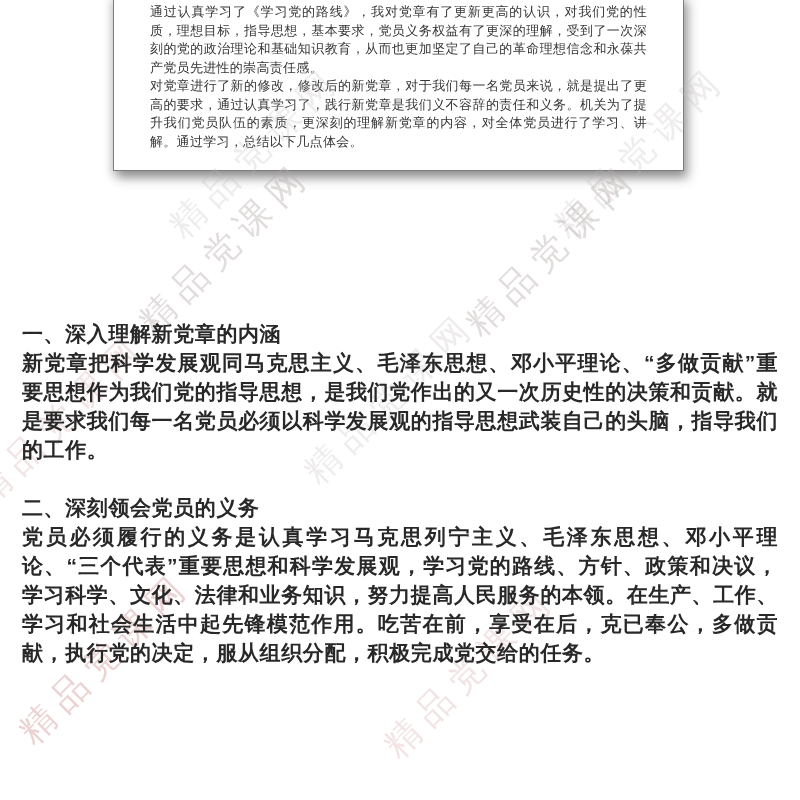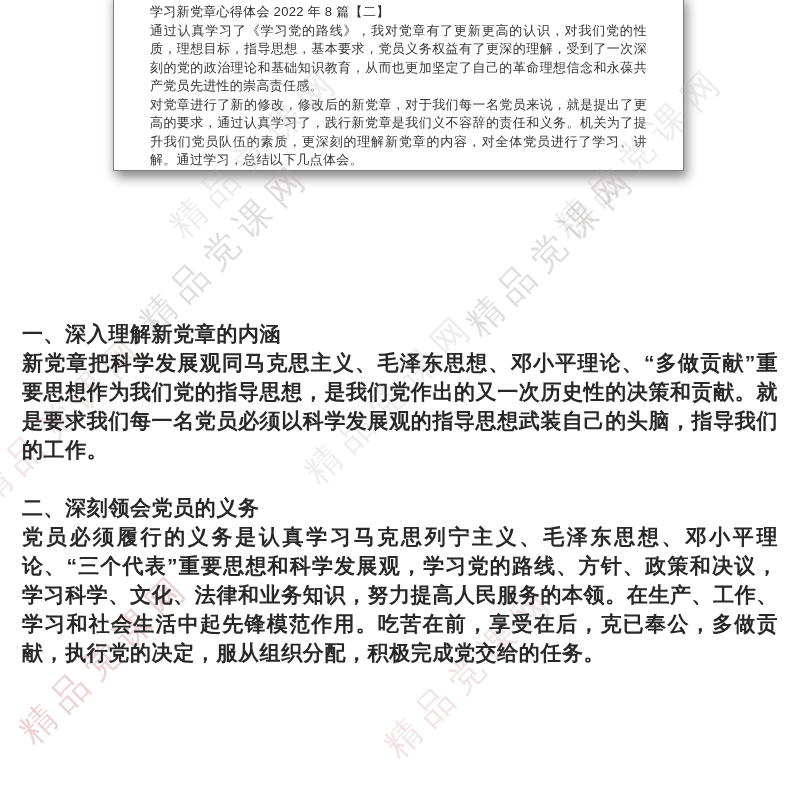--- a/index.html
+++ b/index.html
@@ -67,21 +67,20 @@
     letter-spacing: 0.6px;
   }
   .doc-body p { text-align: justify; font-weight: bold; }
   .doc-body .sec-heading { text-align: left; }
   .doc-body .sec2 .sec-heading { margin-top: 29px; }
 </style>
 </head>
 <body>
 
 <div class="preview-card">
-  <div class="ptitle">学习新党章心得体会 2022 年 8 篇【二】</div>
   <div class="ptext">通过认真学习了《学习党的路线》，我对党章有了更新更高的认识，对我们党的性质，理想目标，指导思想，基本要求，党员义务权益有了更深的理解，受到了一次深刻的党的政治理论和基础知识教育，从而也更加坚定了自己的革命理想信念和永葆共产党员先进性的崇高责任感。</div>
   <div class="ptext">对党章进行了新的修改，修改后的新党章，对于我们每一名党员来说，就是提出了更高的要求，通过认真学习了，践行新党章是我们义不容辞的责任和义务。机关为了提升我们党员队伍的素质，更深刻的理解新党章的内容，对全体党员进行了学习、讲解。通过学习，总结以下几点体会。</div>
 </div>
 
 <div id="watermark-layer">
     <div class="watermark" style="left: 225px; top: 248px; color: rgba(180, 170, 170, 0.4);">精品党课网</div>
     <div class="watermark" style="left: 552px; top: 250px; color: rgba(180, 170, 170, 0.4);">精品党课网</div>
     <div class="watermark" style="left: 255px; top: 152px; color: rgba(190, 180, 180, 0.26);">精品党课网</div>
     <div class="watermark" style="left: 640px; top: 152px; color: rgba(190, 180, 180, 0.26);">精品党课网</div>
     <div class="watermark" style="left: 390px; top: 398px; color: rgba(190, 180, 180, 0.26);">精品党课网</div>

